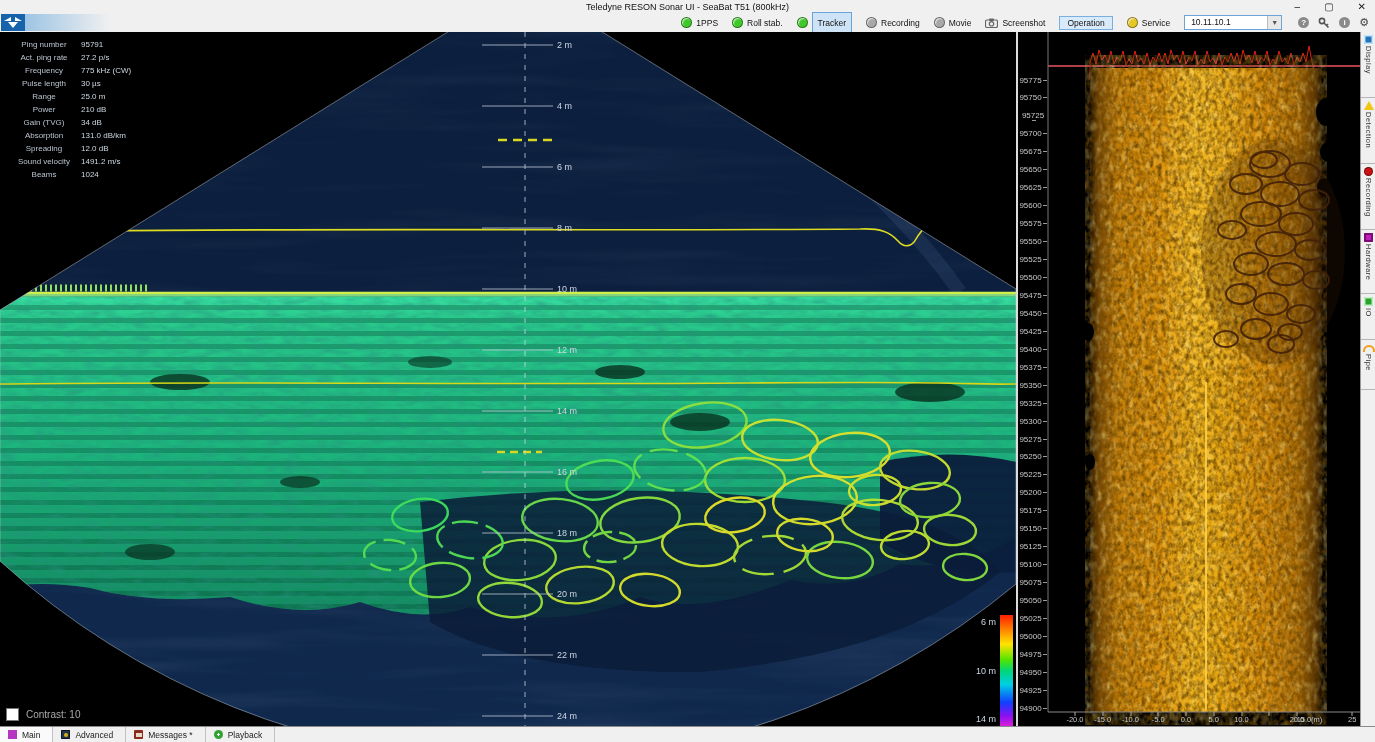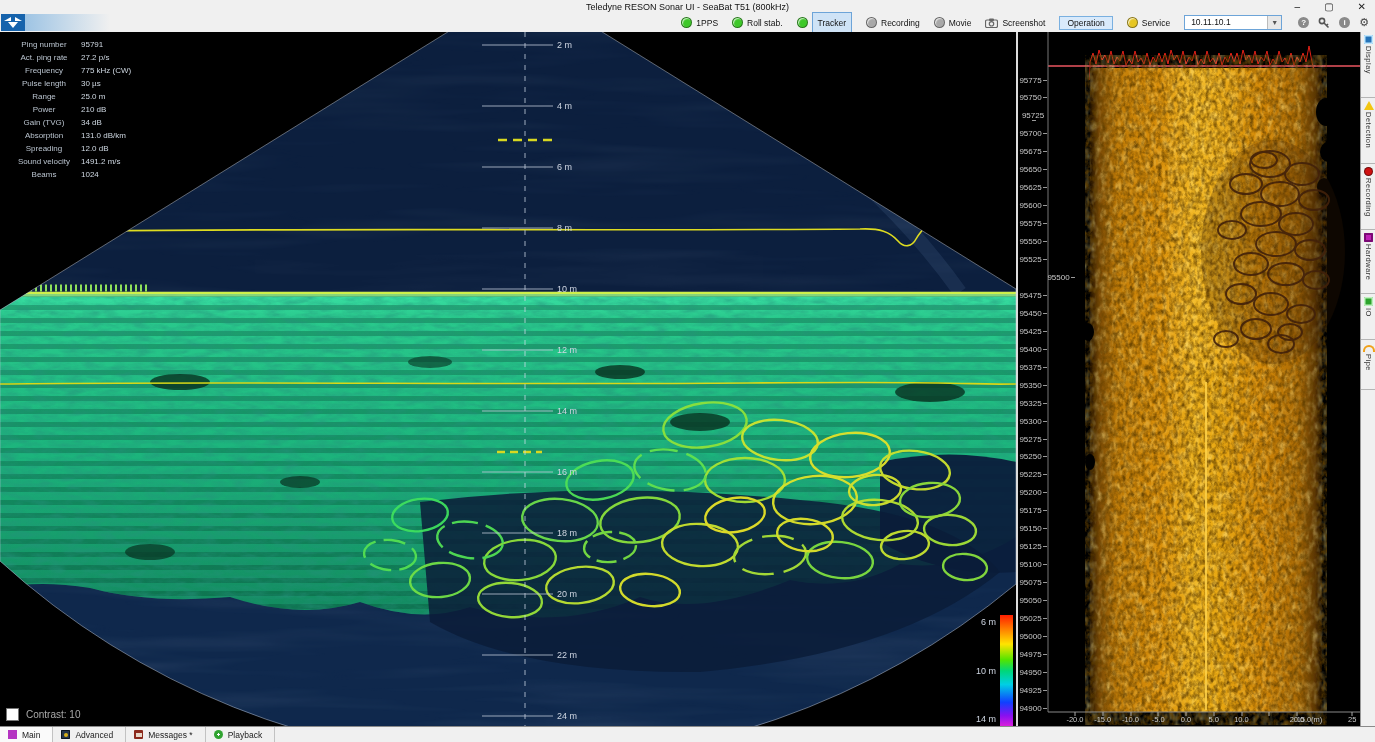--- a/index.html
+++ b/index.html
@@ -474,21 +474,21 @@
           <i class="dash"></i>
         </div>
         <div class="ptick" style="top: 204.55px;">
           <span class="num">95550</span>
           <i class="dash"></i>
         </div>
         <div class="ptick" style="top: 222.5px;">
           <span class="num">95525</span>
           <i class="dash"></i>
         </div>
-        <div class="ptick" style="top: 240.45px; padding-left: 28px;">
+        <div class="ptick" style="top: 240.45px;">
           <span class="num">95500</span>
           <i class="dash"></i>
         </div>
         <div class="ptick" style="top: 258.4px;">
           <span class="num">95475</span>
           <i class="dash"></i>
         </div>
         <div class="ptick" style="top: 276.35px;">
           <span class="num">95450</span>
           <i class="dash"></i>

